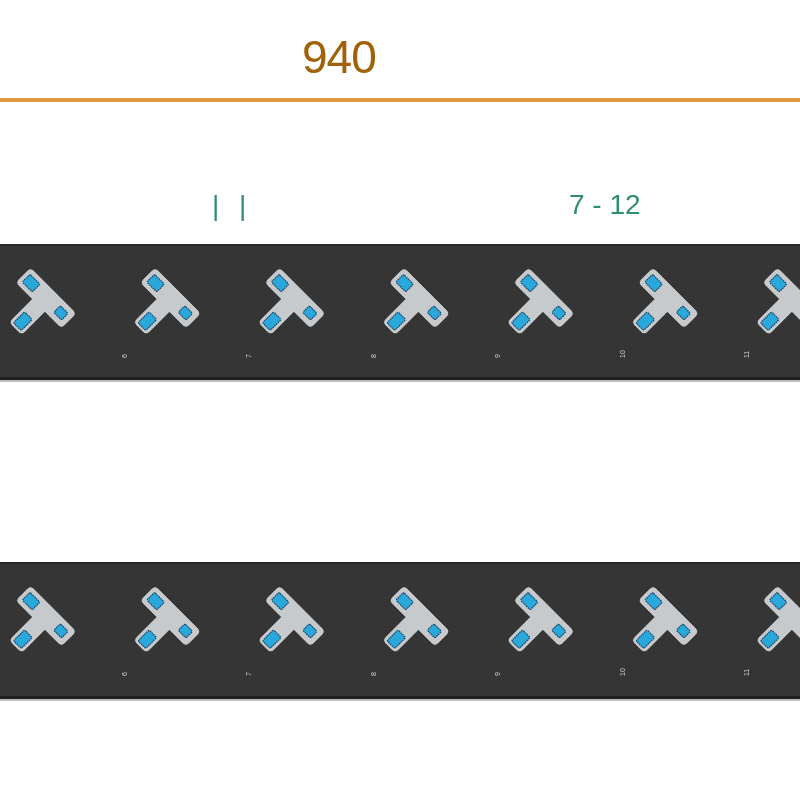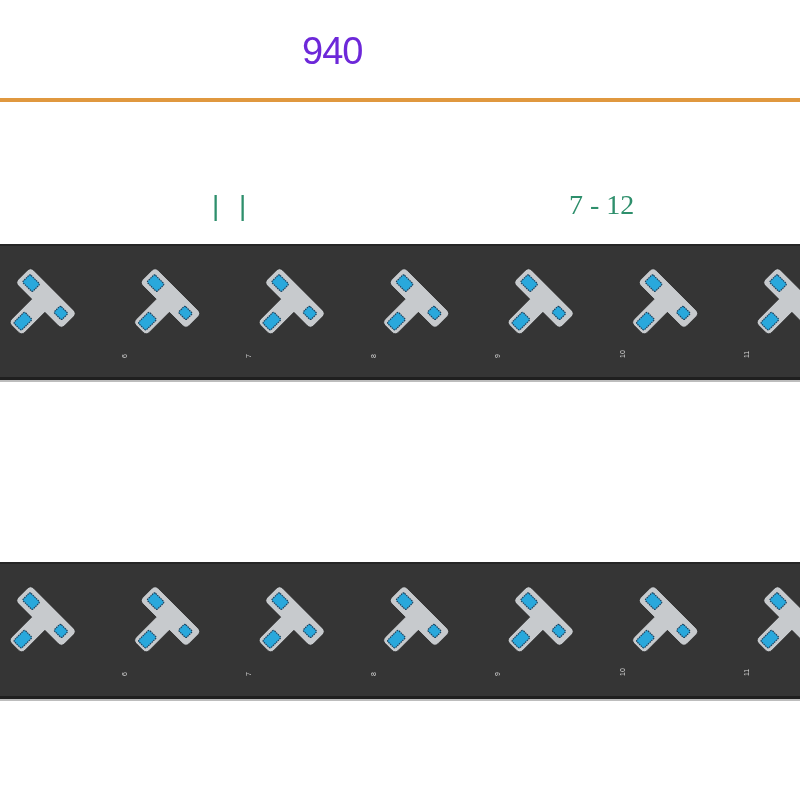--- a/index.html
+++ b/index.html
@@ -3,35 +3,35 @@
 <meta charset="utf-8">
 <style>
   html, body { margin: 0; padding: 0; }
   body {
     width: 800px; height: 800px; overflow: hidden;
     background: #ffffff; position: relative;
     font-family: "Liberation Sans", sans-serif;
   }
   .dimension-label {
     position: absolute; left: 302px; top: 30px;
-    font-size: 38px; color: #6d28d9; letter-spacing: -1px;
+    font-size: 46px; color: #a16207; letter-spacing: -1px;
     font-family: "Liberation Sans", sans-serif;
     text-align: center;
   }
   .dimension-line {
     position: absolute; left: 0; top: 98px; width: 800px; height: 4px;
     background: #e0983f;
   }
   .group-marker {
     position: absolute; top: 190px; font-size: 28px; color: #2e8f6c;
     font-family: "Liberation Sans", sans-serif; letter-spacing: 6px;
   }
   .group-label {
     position: absolute; top: 189px; font-size: 28px; color: #2e8f6c;
-    font-family: Liberation Serif, serif;
+    font-family: Liberation Sans, sans-serif;
   }
   .strip {
     position: absolute; left: 0; width: 800px;
     background: #353535;
     border-top: 2px solid #262626;
     border-bottom: 3px solid #1f1f1f;
     box-shadow: 0 2px 0 #bdbdbd;
   }
   .strip svg { position: absolute; left: 0; top: 0; }
   .port-label { fill: #d9d9d9; font-size: 7px; font-family: "Liberation Sans", sans-serif; }

